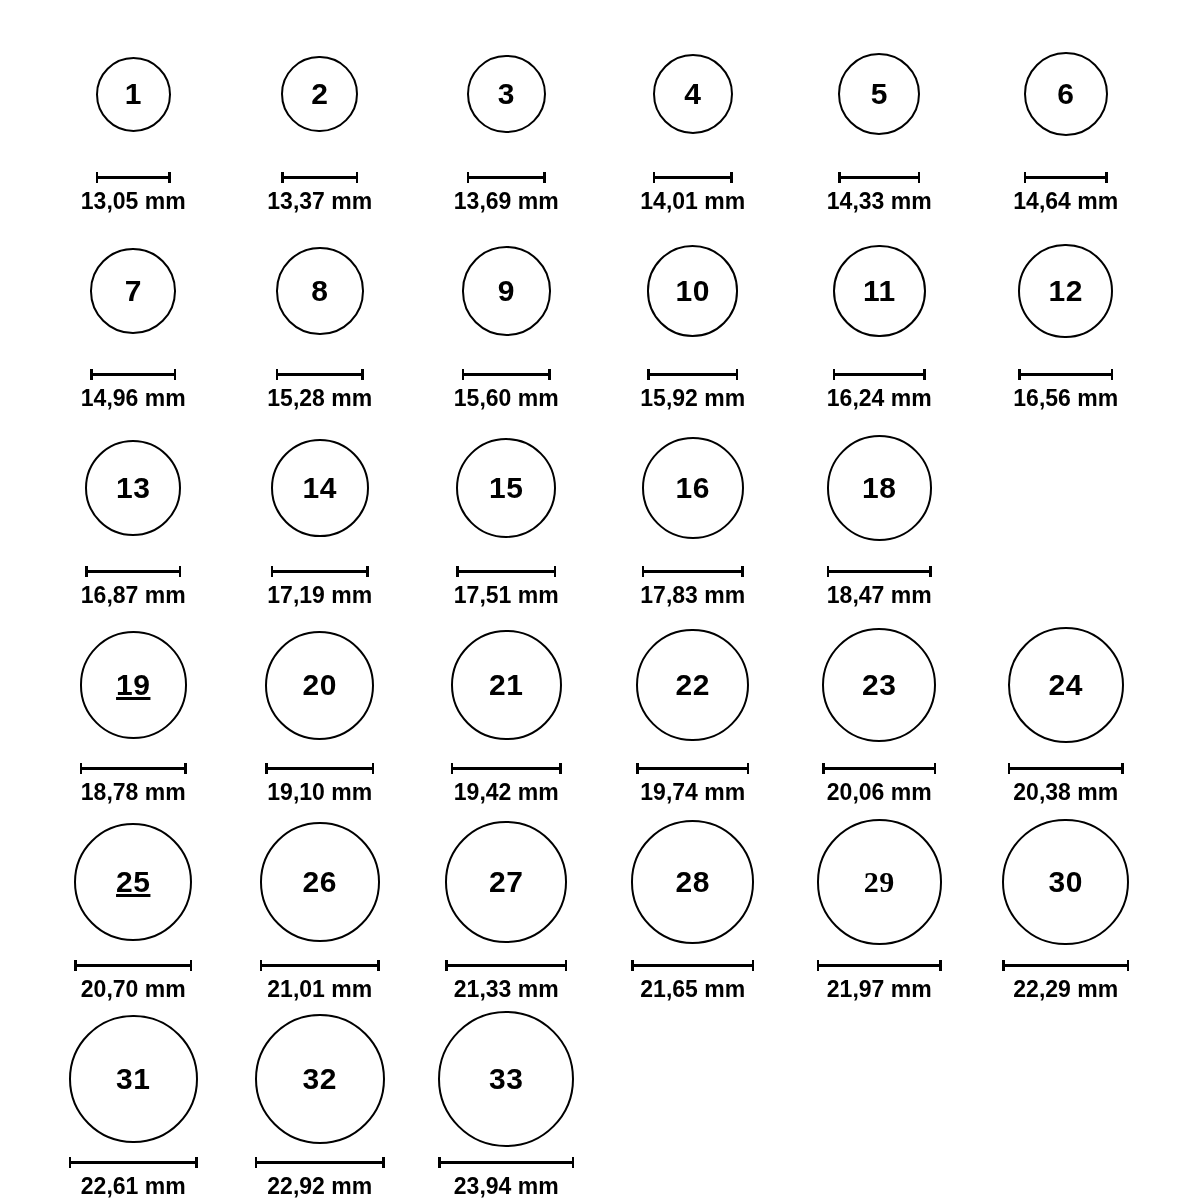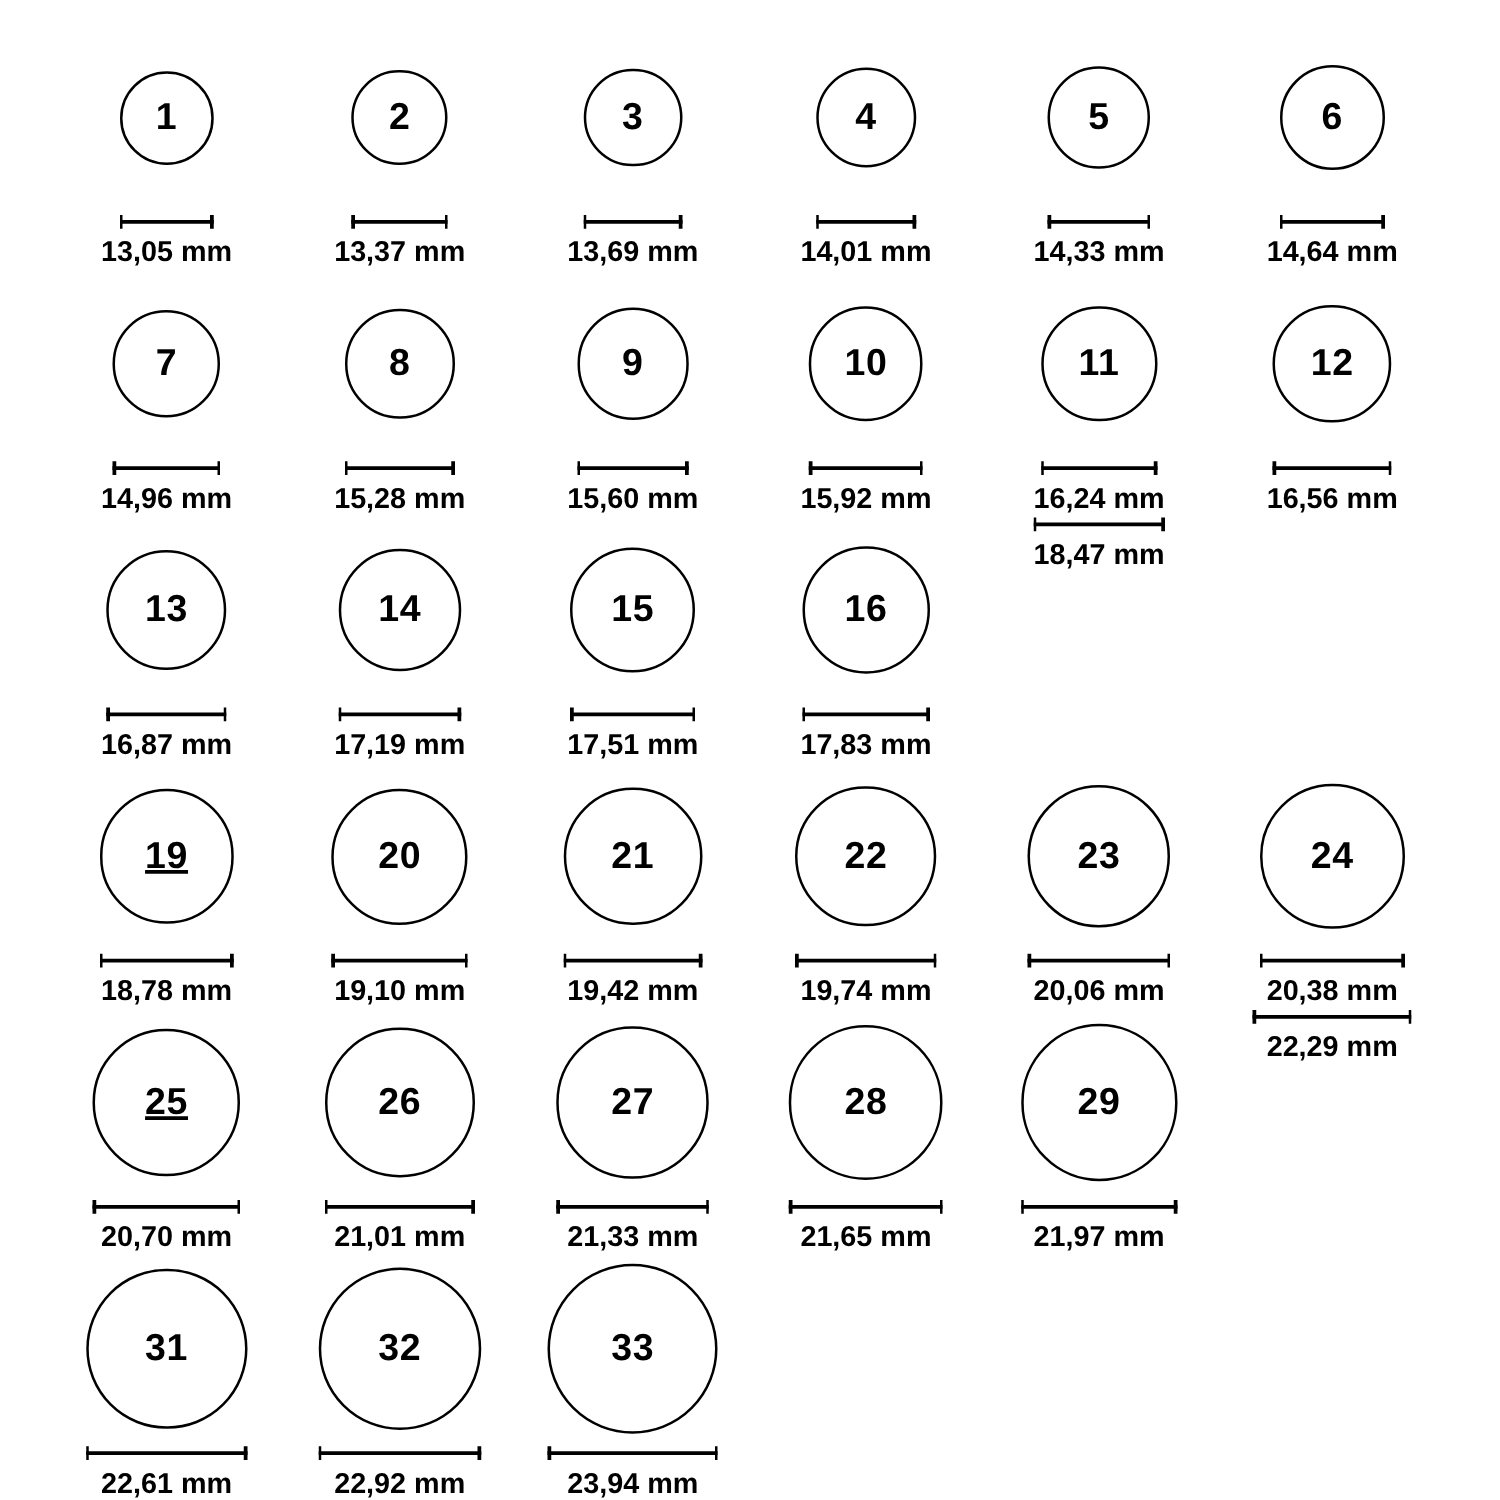--- a/index.html
+++ b/index.html
@@ -306,20 +306,25 @@
           </div>
         </div>
         <div class="measure">
           <div class="bar" style="width: 101.864px;">
             <div class="bar-line"></div>
           </div>
           <div class="mm">17,83 mm</div>
         </div>
       </div>
       <div class="cell">
+        <div class="circle-wrap">
+          <div class="circle" style="width: 105.46px; height: 105.46px;">
+            <span class="circle-label">18</span>
+          </div>
+        </div>
         <div class="measure">
           <div class="bar" style="width: 105.46px;">
             <div class="bar-line"></div>
           </div>
           <div class="mm">18,47 mm</div>
         </div>
       </div>
     </div>
     <div class="row">
       <div class="cell">
@@ -449,32 +454,37 @@
         </div>
         <div class="measure">
           <div class="bar" style="width: 123.332px;">
             <div class="bar-line"></div>
           </div>
           <div class="mm">21,65 mm</div>
         </div>
       </div>
       <div class="cell">
         <div class="circle-wrap">
-          <div class="circle" style="width: 125.13px; height: 125.13px;">
+          <div class="circle" style="width: 125.13px; height: 125.13px; font-family: Liberation Serif, serif;">
             <span class="circle-label">29</span>
           </div>
         </div>
         <div class="measure">
           <div class="bar" style="width: 125.13px;">
             <div class="bar-line"></div>
           </div>
           <div class="mm">21,97 mm</div>
         </div>
       </div>
       <div class="cell">
+        <div class="circle-wrap">
+          <div class="circle" style="width: 126.929px; height: 126.929px;">
+            <span class="circle-label">30</span>
+          </div>
+        </div>
         <div class="measure">
           <div class="bar" style="width: 126.929px;">
             <div class="bar-line"></div>
           </div>
           <div class="mm">22,29 mm</div>
         </div>
       </div>
     </div>
     <div class="row">
       <div class="cell">

